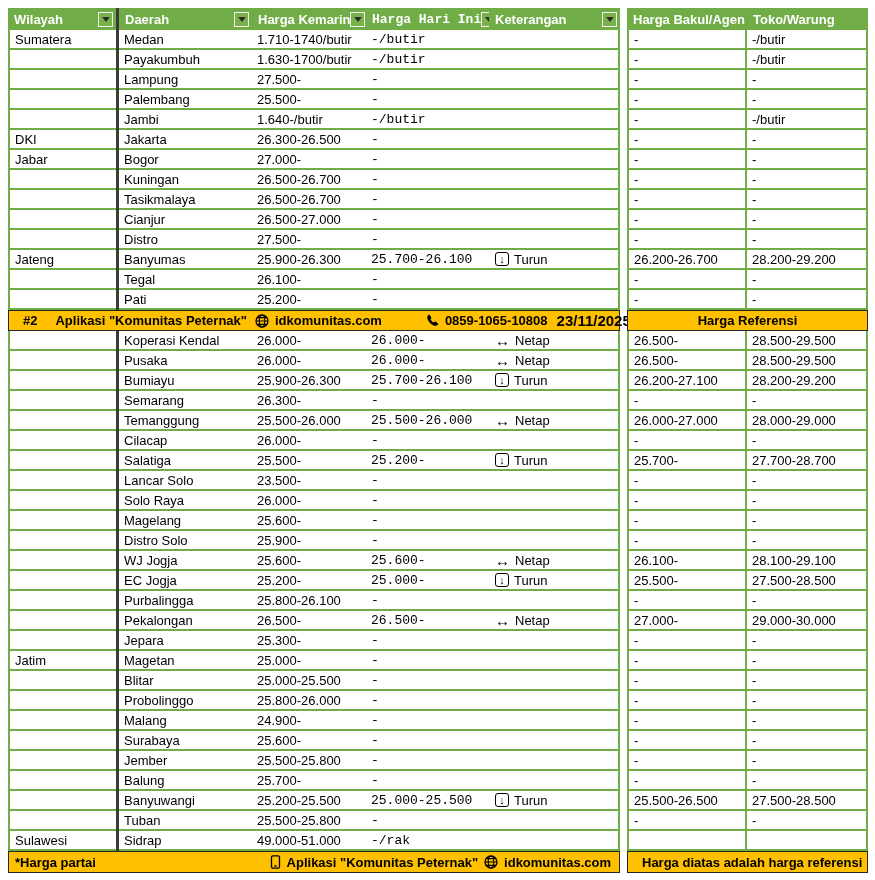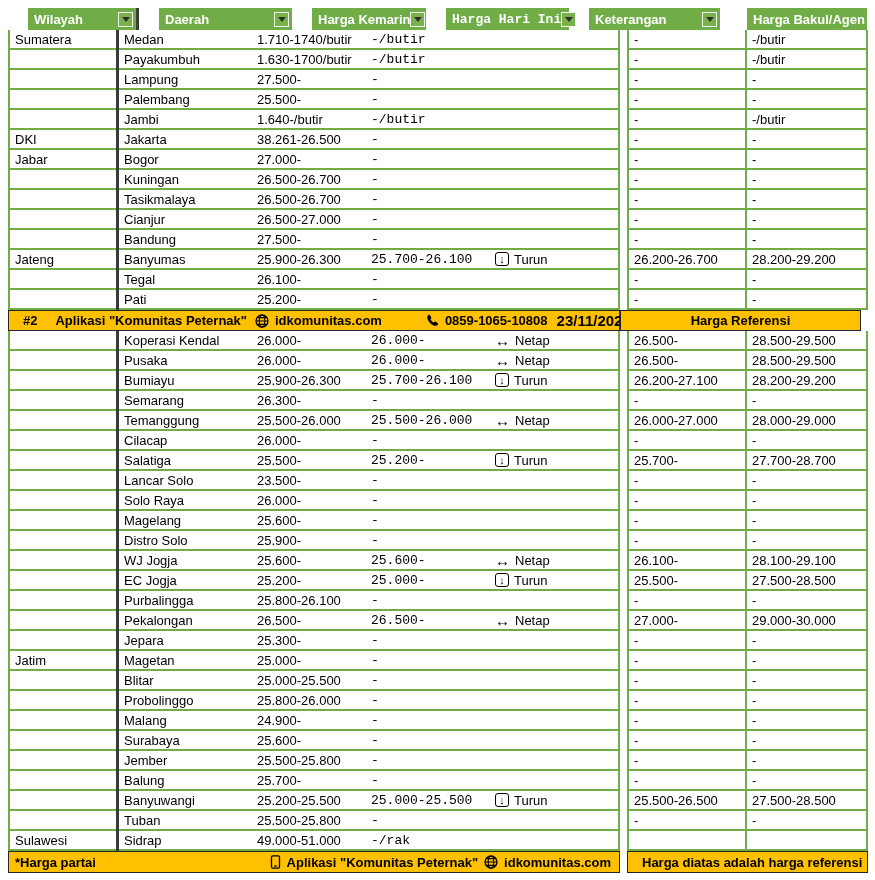--- a/index.html
+++ b/index.html
@@ -13,21 +13,21 @@
   .w-kemarin{width:114px;flex:none;}
   .w-hariini{width:123px;flex:none;font-family:Liberation Mono, monospace;}
   .w-ket{width:131px;flex:none;}
   .w-gap{width:7px;flex:none;}
   .w-bakul{width:120px;flex:none;}
   .w-toko{width:121px;flex:none;}
 
   
   .hrow{display:flex;height:22px;}
   .hcell{background:#70AD47;color:#fff;font-weight:bold;font-size:13px;display:flex;
-         align-items:center;justify-content:space-between;padding:0 3px 0 6px;box-sizing:border-box;margin-left:20px;}
+         align-items:center;justify-content:space-between;padding:0 3px 0 6px;box-sizing:border-box;}
   .hcell .hlabel{white-space:nowrap;}
   .hdiv{background:#3B3B3B;}
   .hgap{background:#fff;}
   .fbtn{width:15px;height:15px;background:#79B24A;border:1px solid #F2F2EC;box-sizing:border-box;
         display:flex;align-items:center;justify-content:center;flex:none;cursor:pointer;}
   .fbtn::after{content:"";border-left:4px solid transparent;border-right:4px solid transparent;
         border-top:5px solid #2F2F2F;margin-top:1px;}
 
   
   .row{display:flex;height:20px;}
@@ -44,21 +44,21 @@
   .turun-box{display:inline-flex;align-items:center;justify-content:center;width:14px;height:14px;
         border:1px solid #000;border-radius:3px;font-size:11px;margin-right:5px;box-sizing:border-box;}
 
   
   .banner-row,.footer-row{display:flex;}
   .banner-row{height:21px;}
   .footer-row{height:22px;}
   .obox{background:#FFC000;border:1px solid #262626;box-sizing:border-box;display:flex;
         align-items:center;font-size:13px;font-weight:600;color:#000;}
   .banner-left{width:612px;padding:0 4px 0 14px;}
-  .banner-right{width:241px;justify-content:center;}
+  .banner-right{width:241px;margin-left:7px;justify-content:center;}
   .footer-left{width:612px;justify-content:space-between;padding:0 8px 0 6px;}
   .footer-right{width:241px;margin-left:7px;padding-left:14px;}
 
   .b-tag{margin-right:18px;}
   .b-app{margin-right:8px;white-space:nowrap;}
   .b-site{margin:0 0 0 6px;white-space:nowrap;}
   .b-phoneicon{margin-left:44px;}
   .b-number{margin-left:6px;white-space:nowrap;text-align:right;}
   .b-date{margin-left:9px;font-size:15px;font-weight:700;white-space:nowrap;}
   .f-appgroup{display:flex;align-items:center;gap:6px;}
@@ -158,21 +158,21 @@
     <div class="cell ket w-ket"></div>
     <div class="gapcol w-gap"></div>
     <div class="cell bakul w-bakul">-</div>
     <div class="cell toko w-toko">-/butir</div>
   </div>
 
   <div class="row">
     <div class="cell wilayah w-wilayah">DKI</div>
     <div class="vdivider w-div"></div>
     <div class="cell daerah w-daerah">Jakarta</div>
-    <div class="cell kemarin w-kemarin">38.261-26.500</div>
+    <div class="cell kemarin w-kemarin">26.300-26.500</div>
     <div class="cell hariini w-hariini">-</div>
     <div class="cell ket w-ket"></div>
     <div class="gapcol w-gap"></div>
     <div class="cell bakul w-bakul">-</div>
     <div class="cell toko w-toko">-</div>
   </div>
 
   <div class="row">
     <div class="cell wilayah w-wilayah">Jabar</div>
     <div class="vdivider w-div"></div>
@@ -217,21 +217,21 @@
     <div class="cell hariini w-hariini">-</div>
     <div class="cell ket w-ket"></div>
     <div class="gapcol w-gap"></div>
     <div class="cell bakul w-bakul">-</div>
     <div class="cell toko w-toko">-</div>
   </div>
 
   <div class="row">
     <div class="cell wilayah w-wilayah"></div>
     <div class="vdivider w-div"></div>
-    <div class="cell daerah w-daerah">Bandung</div>
+    <div class="cell daerah w-daerah">Distro</div>
     <div class="cell kemarin w-kemarin">27.500-</div>
     <div class="cell hariini w-hariini">-</div>
     <div class="cell ket w-ket"></div>
     <div class="gapcol w-gap"></div>
     <div class="cell bakul w-bakul">-</div>
     <div class="cell toko w-toko">-</div>
   </div>
 
   <div class="row">
     <div class="cell wilayah w-wilayah">Jateng</div>

